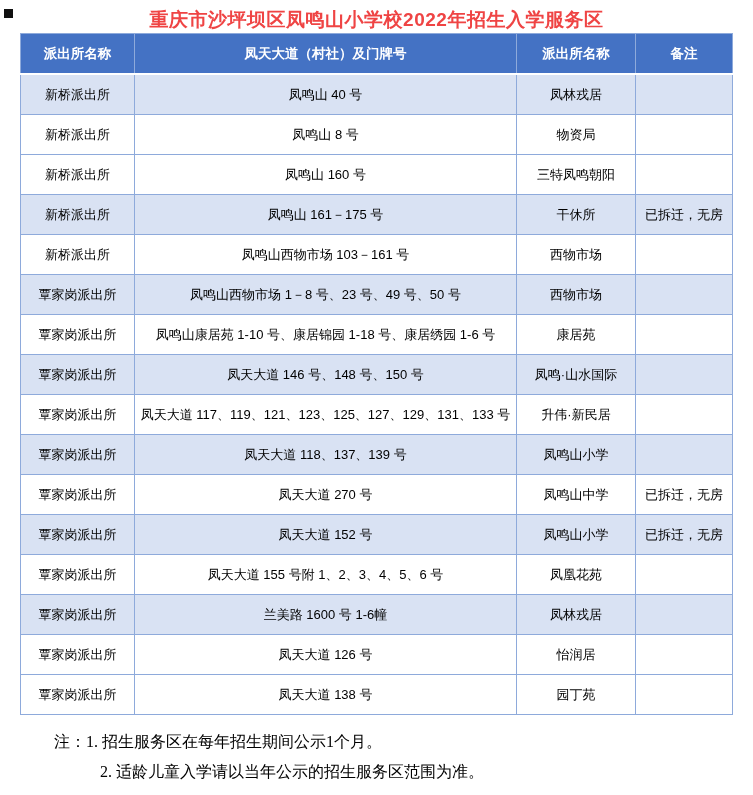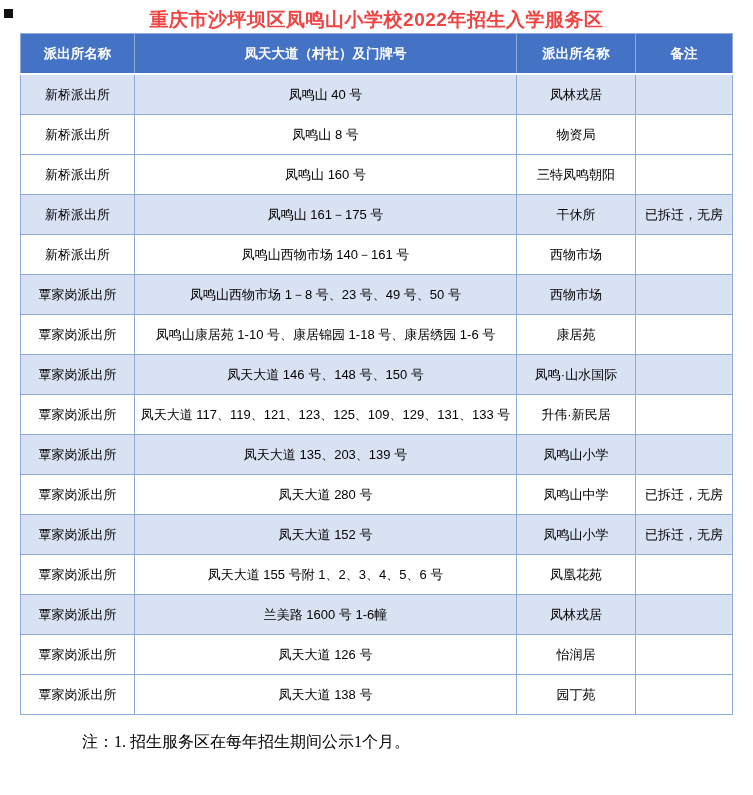--- a/index.html
+++ b/index.html
@@ -63,21 +63,21 @@
     background:var(--band-bg);
   }
   .notes{
     margin-top:12px;
     font-family:"Liberation Serif","DejaVu Serif",serif;
     font-size:16px;
     line-height:30px;
     color:#000;
   }
   .note-line{margin:0;}
-  .note-line.first{padding-left:82px;}
+  .note-line.first{padding-left:54px;}
   .note-line.second{padding-left:100px;}
 </style>
 </head>
 <body>
 
 <div class="corner-mark"></div>
 
 <h1 class="doc-title">重庆市沙坪坝区凤鸣山小学校2022年招生入学服务区</h1>
 
 <table class="enroll-table">
@@ -115,21 +115,21 @@
     <td></td>
   </tr>
       <tr class="shaded">
     <td>新桥派出所</td>
     <td>凤鸣山 161－175 号</td>
     <td>干休所</td>
     <td>已拆迁，无房</td>
   </tr>
       <tr>
     <td>新桥派出所</td>
-    <td>凤鸣山西物市场 140－161 号</td>
+    <td>凤鸣山西物市场 103－161 号</td>
     <td>西物市场</td>
     <td></td>
   </tr>
       <tr class="shaded">
     <td>覃家岗派出所</td>
     <td>凤鸣山西物市场 1－8 号、23 号、49 号、50 号</td>
     <td>西物市场</td>
     <td></td>
   </tr>
       <tr>
@@ -139,33 +139,33 @@
     <td></td>
   </tr>
       <tr class="shaded">
     <td>覃家岗派出所</td>
     <td>凤天大道 146 号、148 号、150 号</td>
     <td>凤鸣·山水国际</td>
     <td></td>
   </tr>
       <tr>
     <td>覃家岗派出所</td>
-    <td>凤天大道 117、119、121、123、125、109、129、131、133 号</td>
+    <td>凤天大道 117、119、121、123、125、127、129、131、133 号</td>
     <td>升伟·新民居</td>
     <td></td>
   </tr>
       <tr class="shaded">
     <td>覃家岗派出所</td>
-    <td>凤天大道 135、203、139 号</td>
+    <td>凤天大道 118、137、139 号</td>
     <td>凤鸣山小学</td>
     <td></td>
   </tr>
       <tr>
     <td>覃家岗派出所</td>
-    <td>凤天大道 280 号</td>
+    <td>凤天大道 270 号</td>
     <td>凤鸣山中学</td>
     <td>已拆迁，无房</td>
   </tr>
       <tr class="shaded">
     <td>覃家岗派出所</td>
     <td>凤天大道 152 号</td>
     <td>凤鸣山小学</td>
     <td>已拆迁，无房</td>
   </tr>
       <tr>
@@ -190,13 +190,14 @@
     <td>覃家岗派出所</td>
     <td>凤天大道 138 号</td>
     <td>园丁苑</td>
     <td></td>
   </tr>
     </tbody>
 </table>
 
 <div class="notes">
   <p class="note-line first">注：1. 招生服务区在每年招生期间公示1个月。</p>
+  <p class="note-line second">2. 适龄儿童入学请以当年公示的招生服务区范围为准。</p>
 </div>
 
 </body></html>

